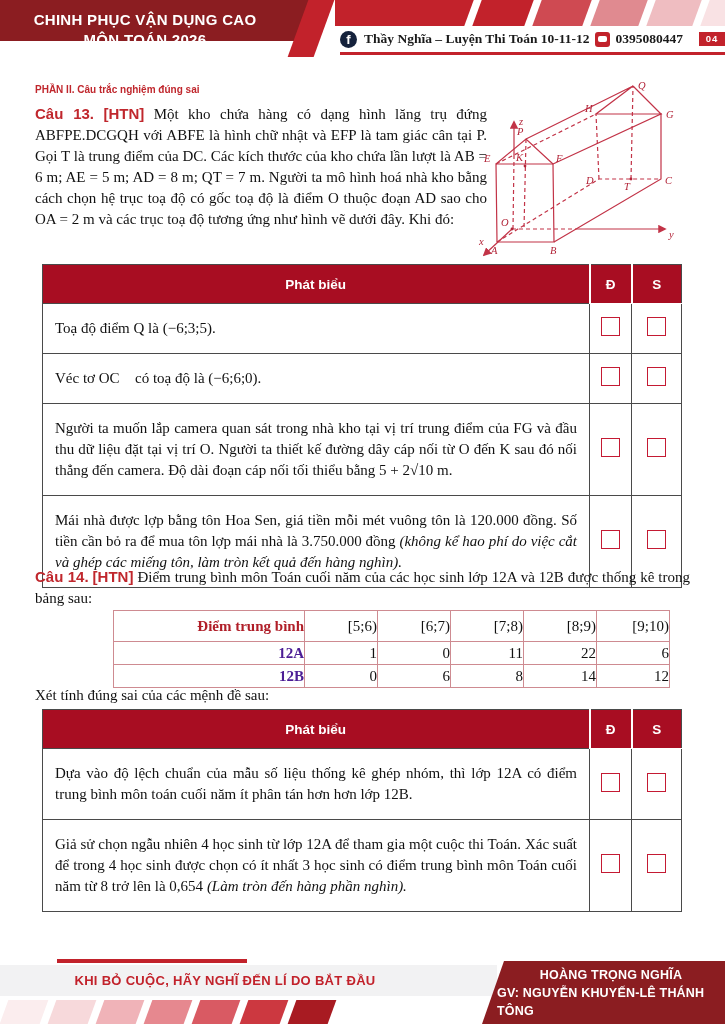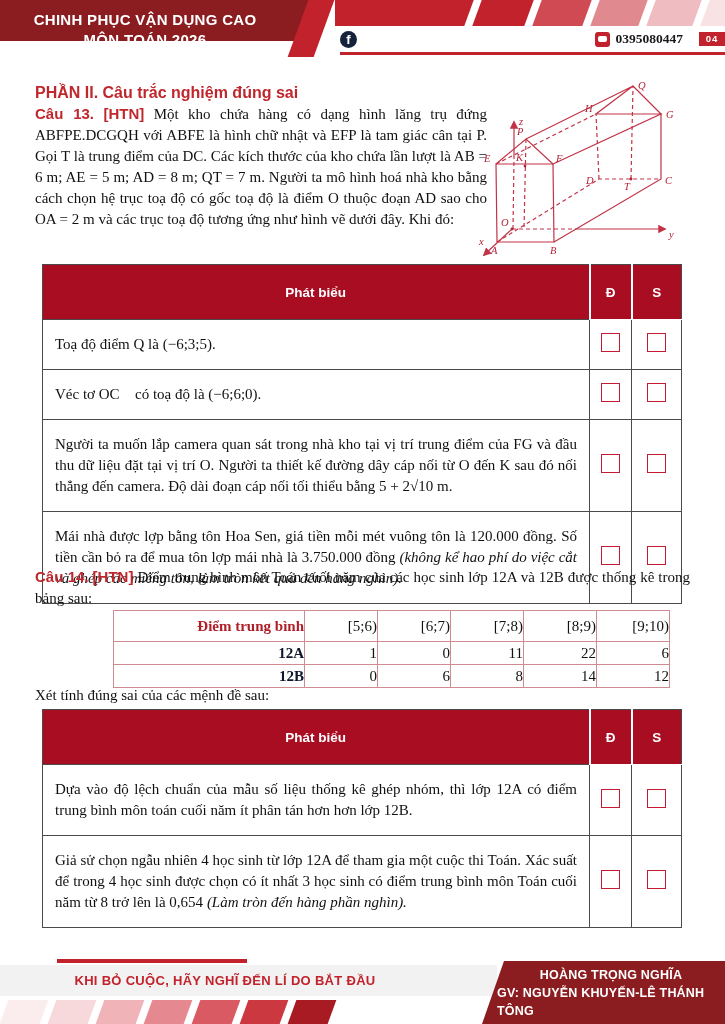--- a/index.html
+++ b/index.html
@@ -26,49 +26,49 @@
              position:relative;flex:0 0 auto;}
   .zalo-icon::after{content:"";position:absolute;left:3px;top:4px;width:9px;height:6px;
              background:#fff;border-radius:2px;}
   .phone{margin-left:6px;font-weight:bold;font-size:13.5px;color:#1a1a1a;}
   .page-badge{margin-left:16px;width:26px;height:14px;background:#C2222B;color:#fff;
              font-family:"Liberation Sans",sans-serif;font-weight:bold;font-size:9.5px;
              text-align:center;line-height:14px;letter-spacing:1px;}
   .hdr-line{position:absolute;left:340px;top:52px;width:385px;height:2.5px;background:#C2222B;}
   
   .section-title{position:absolute;left:35px;top:84px;font-family:"Liberation Sans",sans-serif;
-             font-weight:bold;font-size:16px;color:#C0272D;}
+             font-weight:bold;font-size:10px;color:#C0272D;}
   .q13-text{position:absolute;left:35px;top:103px;width:452px;font-size:15px;line-height:21px;
              text-align:justify;}
   .qlabel{font-family:"Liberation Sans",sans-serif;font-weight:bold;color:#C0272D;font-size:15px;}
   .q14-text{position:absolute;left:35px;top:566px;width:655px;font-size:15px;line-height:21px;
              text-align:justify;}
   .prompt{position:absolute;left:35px;top:687px;font-size:15px;}
   .figure{position:absolute;left:478px;top:78px;}
   
   table.st{position:absolute;left:42px;border-collapse:collapse;width:640px;table-layout:fixed;}
   table.st,table.st td,table.st th{border:1.5px solid #4a4a4a;}
   table.st th{background:#A80D22;color:#fff;font-family:"Liberation Sans",sans-serif;
-              font-weight:bold;font-size:13.5px;height:30px;padding:12px;}
+              font-weight:bold;font-size:13.5px;height:30px;padding:4px;}
   table.st th + th{border-left:2.5px solid #fff;border-bottom:1.5px solid #fff;}
   td.stmt{font-size:15px;line-height:21px;text-align:justify;padding:14px 12px;vertical-align:middle;}
   td.stmt .note{font-style:italic;}
   td.cbc{text-align:center;vertical-align:middle;}
   .cb{display:inline-block;width:17px;height:17px;border:1.7px solid #C41A33;background:#fff;}
   .col-d{width:42px;} .col-s{width:50px;}
   .h46{height:46px;} .h43{height:43px;} .h72{height:72px;} .h90{height:90px;}
   .h44{height:44px;} .h50{height:50px;} .h58{height:58px;}
   
   table.freq{position:absolute;left:113px;top:610px;border-collapse:collapse;table-layout:fixed;}
   table.freq td,table.freq th{border:1.4px solid #CE8B91;text-align:right;font-size:15px;
               padding:0;}
   table.freq th{height:30px;} table.freq td{height:22px;}
   .freq-corner{width:190px;color:#B01E28;font-weight:bold;}
   .freq-bin{width:72px;font-weight:normal;}
-  .freq-lab{color:#0f172a;font-weight:bold;}
+  .freq-lab{color:#4c1d95;font-weight:bold;}
   
   .f-topstrip{position:absolute;left:57px;top:959px;width:190px;height:4px;background:#C2222B;}
   .f-band{position:absolute;left:0;top:965px;width:497px;height:31px;background:#F2F2F3;}
   .f-motto{position:absolute;left:0;top:965px;width:450px;height:31px;line-height:31px;
            text-align:center;color:#C2222B;font-family:"Liberation Sans",sans-serif;
            font-weight:bold;font-size:13px;letter-spacing:.3px;}
   .f-block{position:absolute;left:452px;top:961px;width:273px;height:63px;background:#8B1D21;
            clip-path:polygon(52px 0,100% 0,100% 100%,30px 100%);color:#fff;
            font-family:"Liberation Sans",sans-serif;font-weight:bold;font-size:12.5px;
            display:flex;flex-direction:column;justify-content:center;align-items:center;
@@ -89,20 +89,21 @@
     <div class="hdr-topband">
       <i style="left:-12px;width:146px;background:#C2222B"></i>
       <i style="left:142px;width:52px;background:#C2222B"></i>
       <i style="left:202px;width:50px;background:#CF4A52"></i>
       <i style="left:260px;width:48px;background:#E08A90"></i>
       <i style="left:316px;width:46px;background:#EFBDC1"></i>
       <i style="left:370px;width:36px;background:#F9E2E4"></i>
     </div>
     <div class="hdr-info">
       <span class="fb-icon">f</span>
+      <span class="fb-text">Thầy Nghĩa – Luyện Thi Toán 10-11-12</span>
       <span class="zalo-icon"></span>
       <span class="phone">0395080447</span>
       <span class="page-badge">04</span>
     </div>
     <div class="hdr-line"></div>
   </div>
 
   <div class="section-title">PHẦN II. Câu trắc nghiệm đúng sai</div>
 
   <div class="q13-text">

